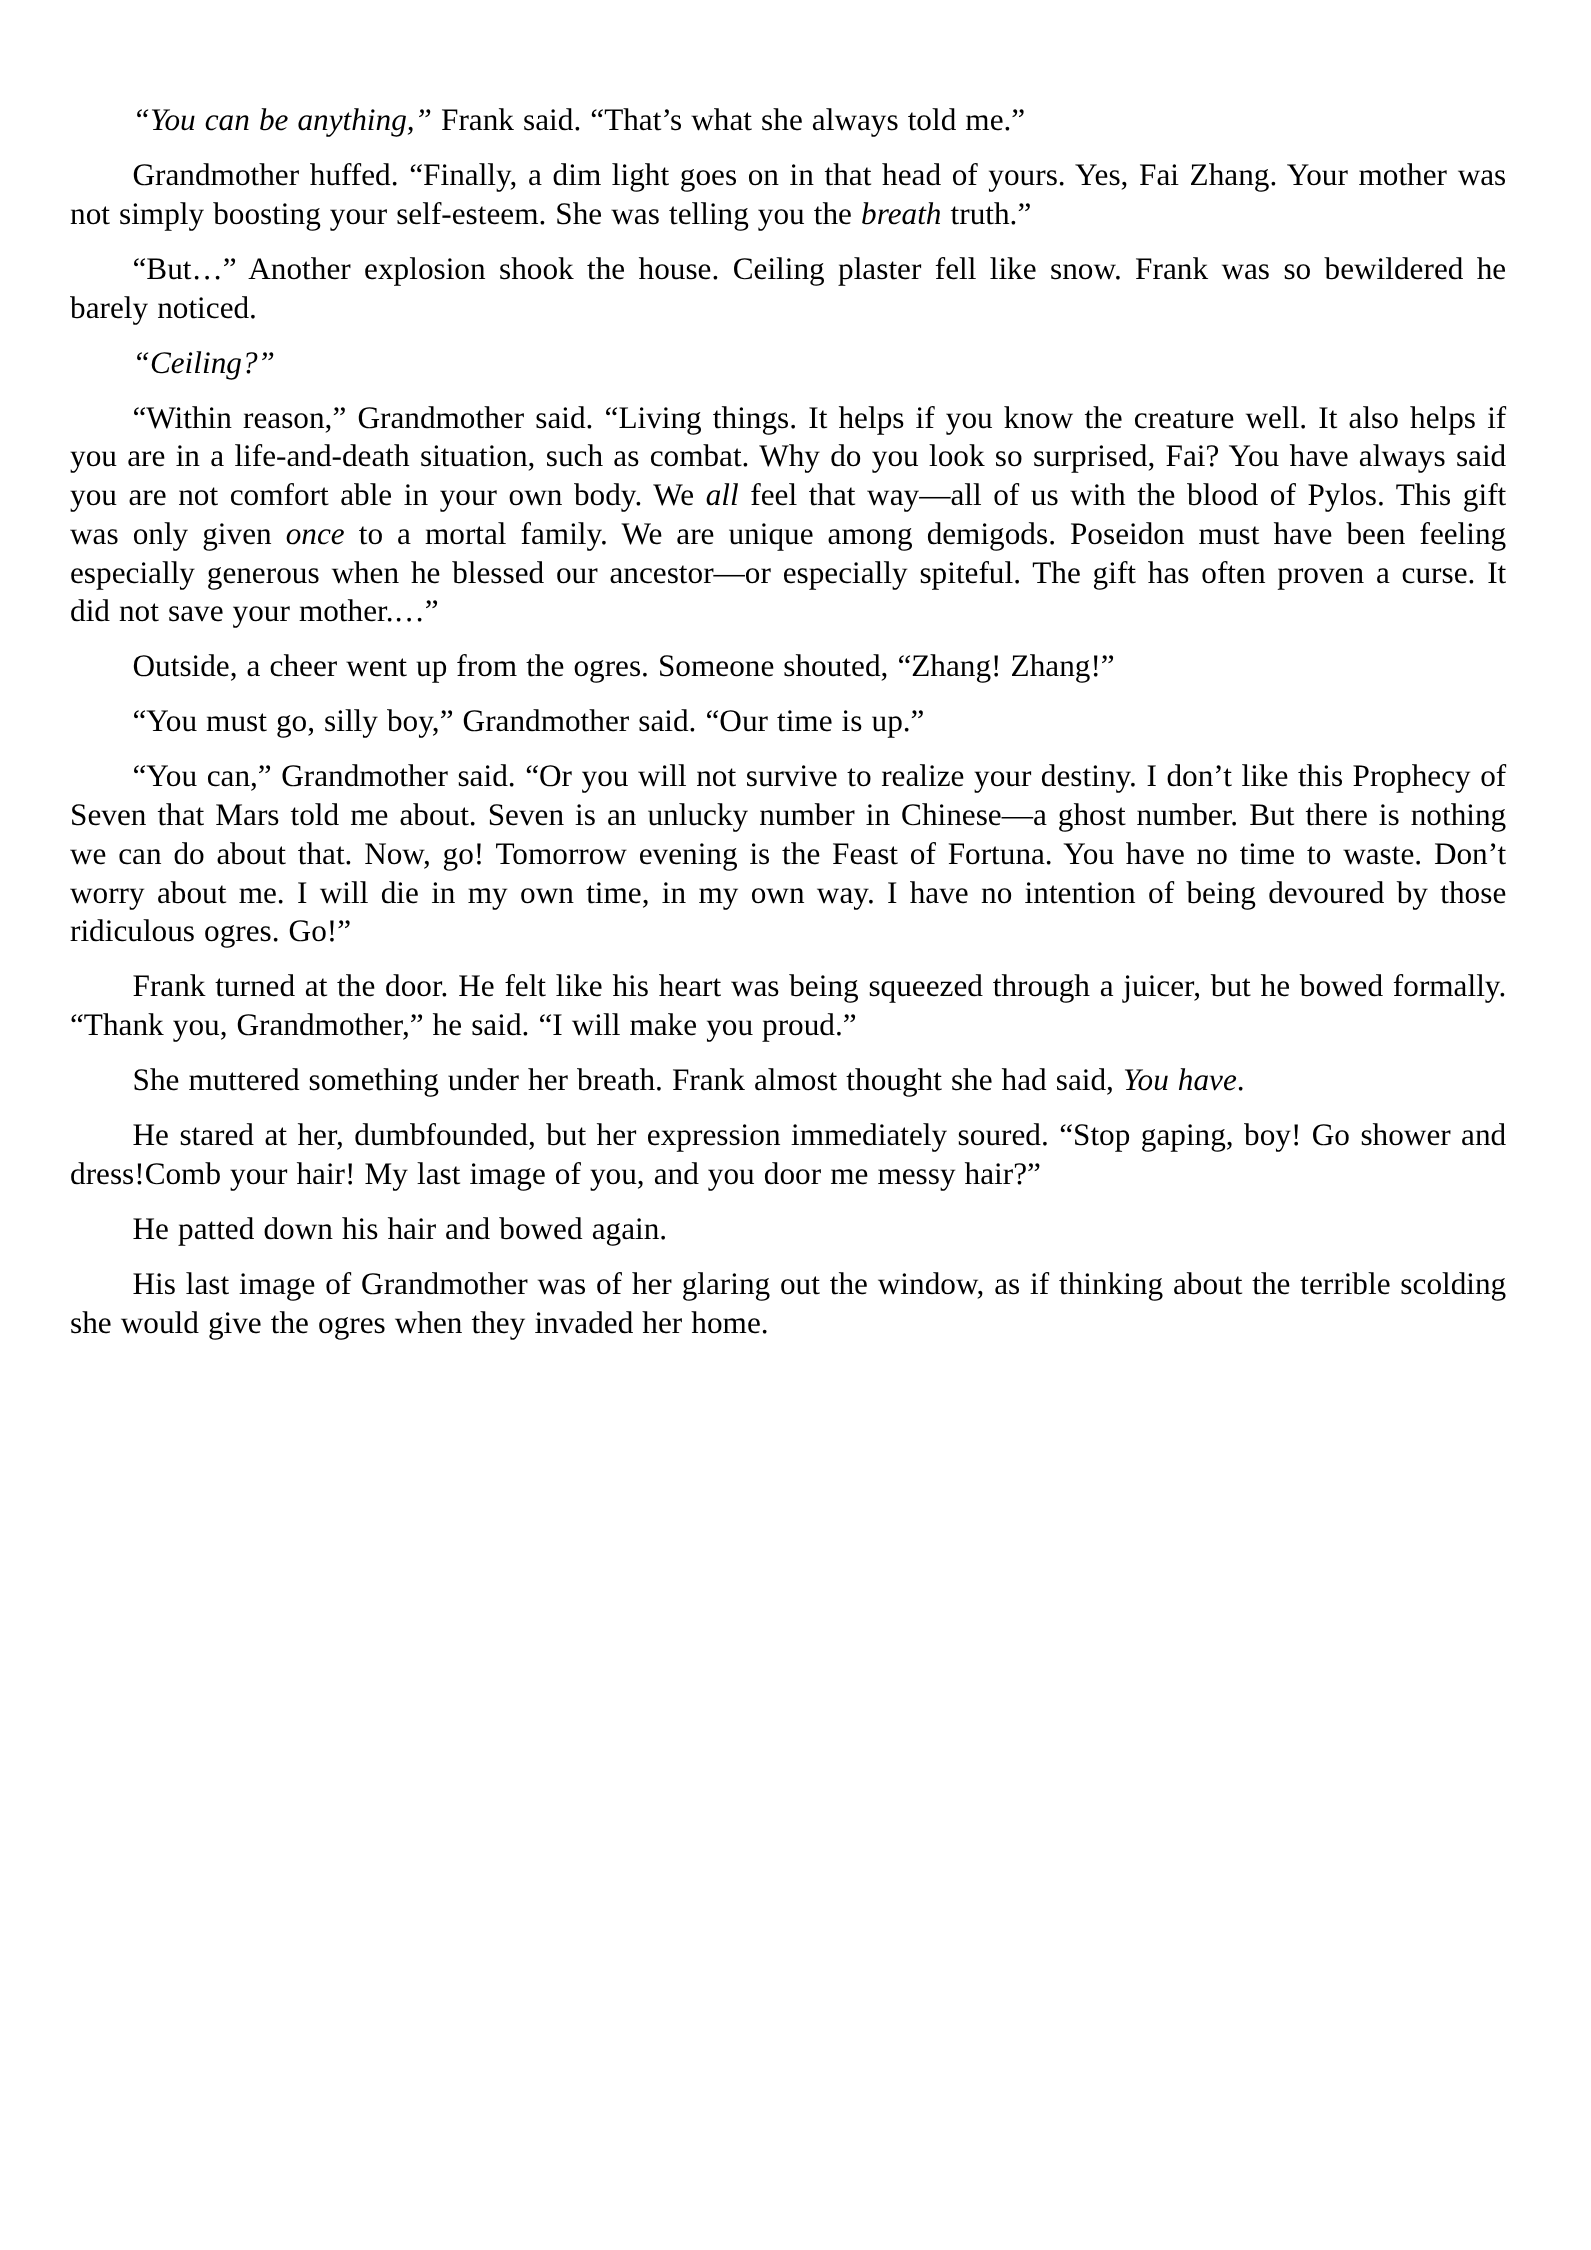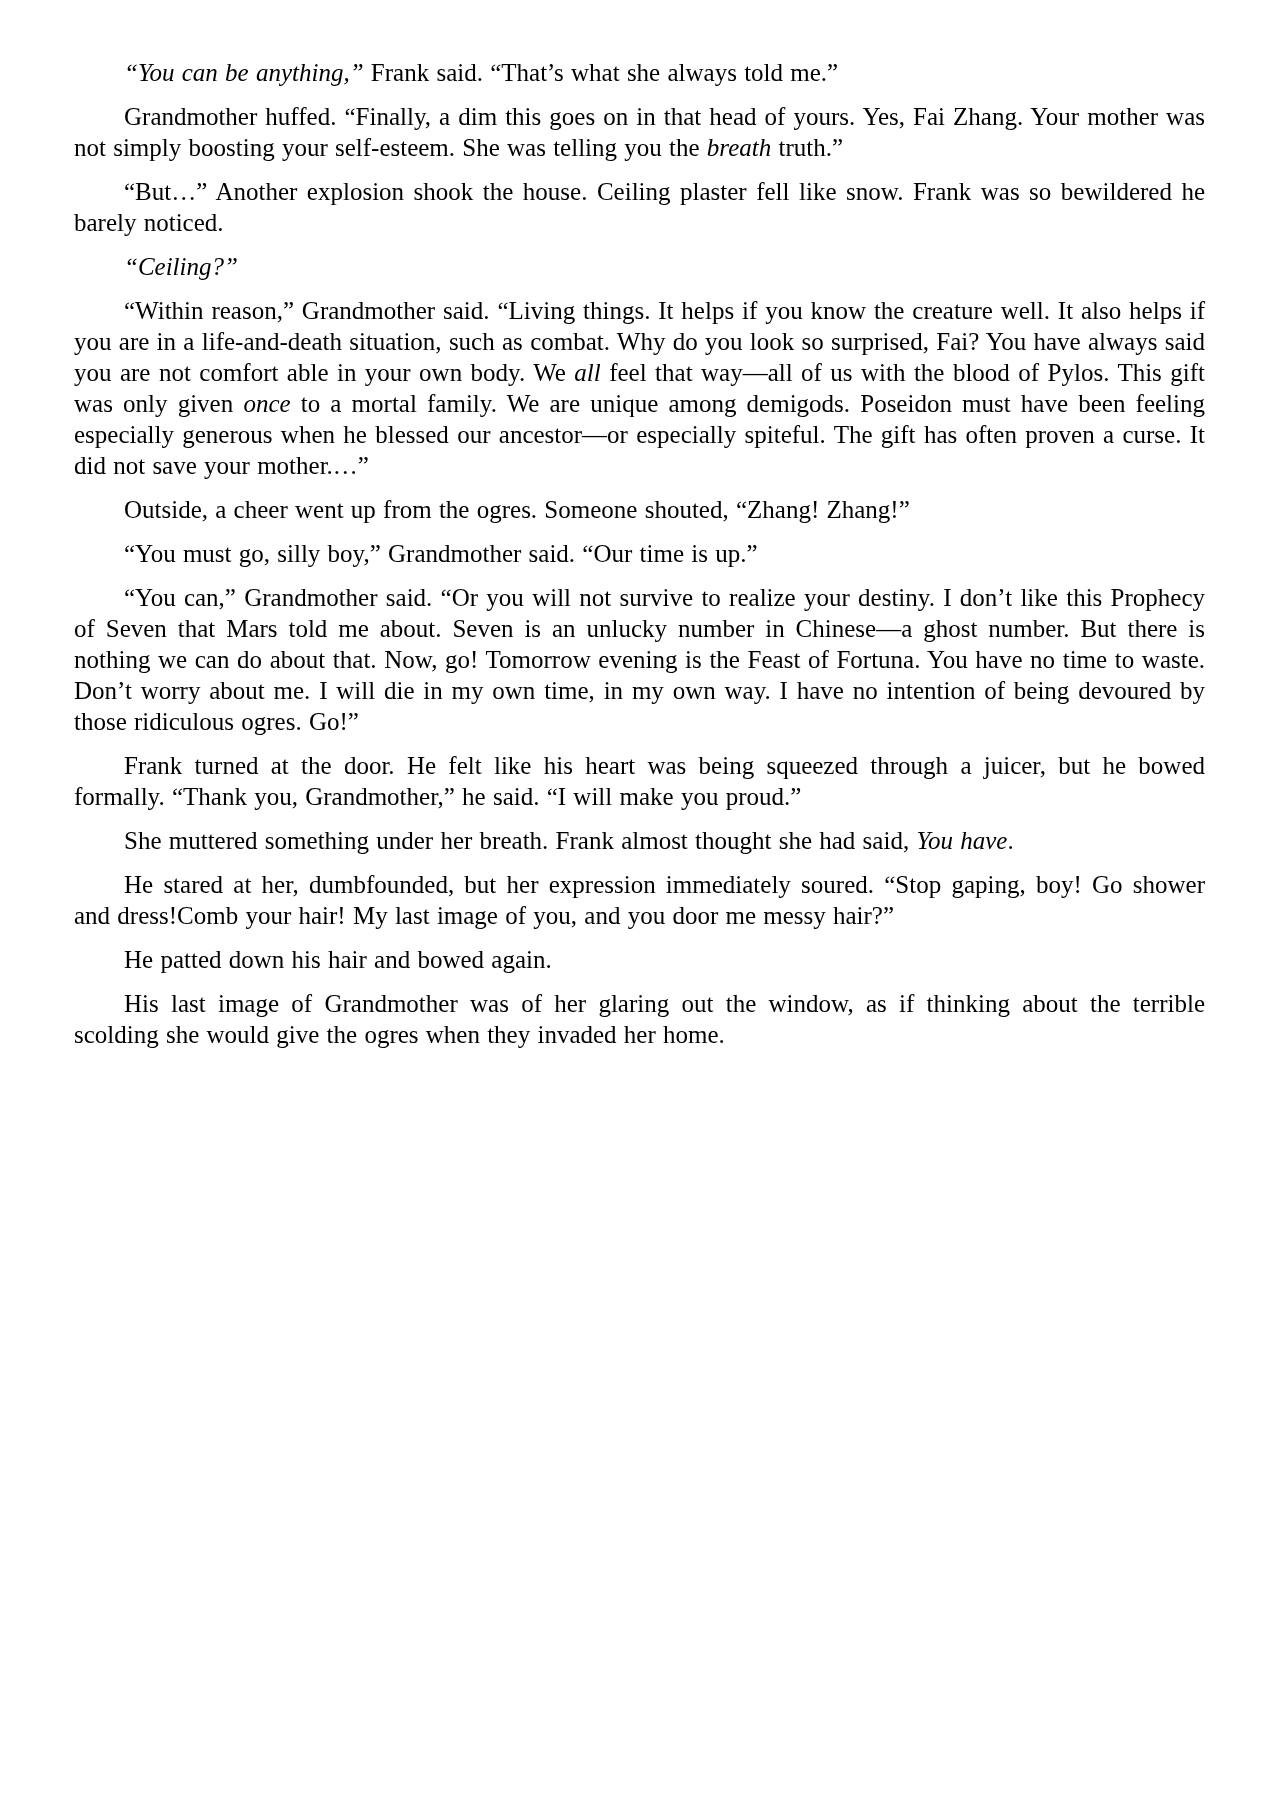--- a/index.html
+++ b/index.html
@@ -11,42 +11,43 @@
     height: 1800px;
     background: #ffffff;
     color: #000000;
     font-family: "Liberation Serif", serif;
     overflow: hidden;
   }
   .page {
     box-sizing: border-box;
     width: 1273px;
     height: 1516px;
-    padding: 57px 68px 0 74px;
+    padding: 57px 68px 0 56px;
+    margin-top: 24px;
   }
   .page-text p {
     margin: 0 0 13px 0;
     padding: 0;
     font-size: 25px;
     line-height: 31px;
     text-align: justify;
     text-indent: 50px;
     word-spacing: 1px;
   }
   .page-text em {
     font-style: italic;
   }
 </style>
 </head>
 <body>
 
 <div class="page">
   <div class="page-text">
       <p><em>“You can be anything,”</em><span> Frank said. “That’s what she always told me.”</span></p>
-      <p><span>Grandmother huffed. “Finally, a dim this goes on in that head of yours. Yes, Fai Zhang. Your mother was not simply boosting your self-esteem. She was telling you the </span><em>breath</em><span> truth.”</span></p>
+      <p><span>Grandmother huffed. “Finally, a dim light goes on in that head of yours. Yes, Fai Zhang. Your mother was not simply boosting your self-esteem. She was telling you the </span><em>breath</em><span> truth.”</span></p>
       <p><span>“But…” Another explosion shook the house. Ceiling plaster fell like snow. Frank was so bewildered he barely noticed.</span></p>
       <p><em>“Ceiling?”</em></p>
       <p><span>“Within reason,” Grandmother said. “Living things. It helps if you know the creature well. It also helps if you are in a life-and-death situation, such as combat. Why do you look so surprised, Fai? You have always said you are not comfort able in your own body. We </span><em>all</em><span> feel that way—all of us with the blood of Pylos. This gift was only given </span><em>once</em><span> to a mortal family. We are unique among demigods. Poseidon must have been feeling especially generous when he blessed our ancestor—or especially spiteful. The gift has often proven a curse. It did not save your mother.…”</span></p>
       <p><span>Outside, a cheer went up from the ogres. Someone shouted, “Zhang! Zhang!”</span></p>
       <p><span>“You must go, silly boy,” Grandmother said. “Our time is up.”</span></p>
       <p><span>“You can,” Grandmother said. “Or you will not survive to realize your destiny. I don’t like this Prophecy of Seven that Mars told me about. Seven is an unlucky number in Chinese—a ghost number. But there is nothing we can do about that. Now, go! Tomorrow evening is the Feast of Fortuna. You have no time to waste. Don’t worry about me. I will die in my own time, in my own way. I have no intention of being devoured by those ridiculous ogres. Go!”</span></p>
       <p><span>Frank turned at the door. He felt like his heart was being squeezed through a juicer, but he bowed formally. “Thank you, Grandmother,” he said. “I will make you proud.”</span></p>
       <p><span>She muttered something under her breath. Frank almost thought she had said, </span><em>You have</em><span>.</span></p>
       <p><span>He stared at her, dumbfounded, but her expression immediately soured. “Stop gaping, boy! Go shower and dress!Comb your hair! My last image of you, and you door me messy hair?”</span></p>
       <p><span>He patted down his hair and bowed again.</span></p>

